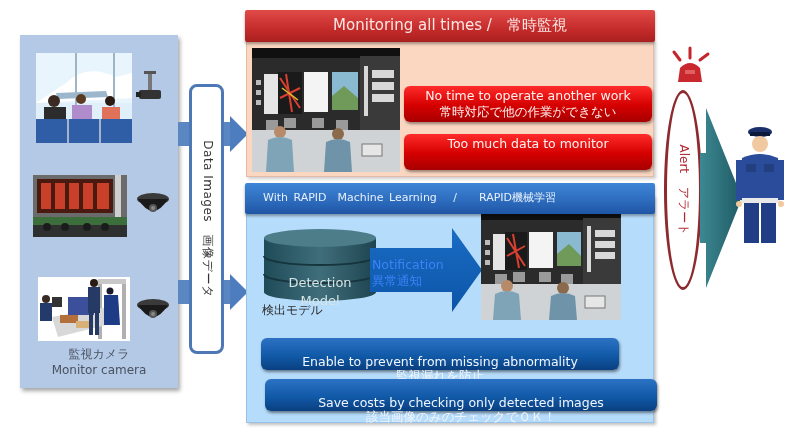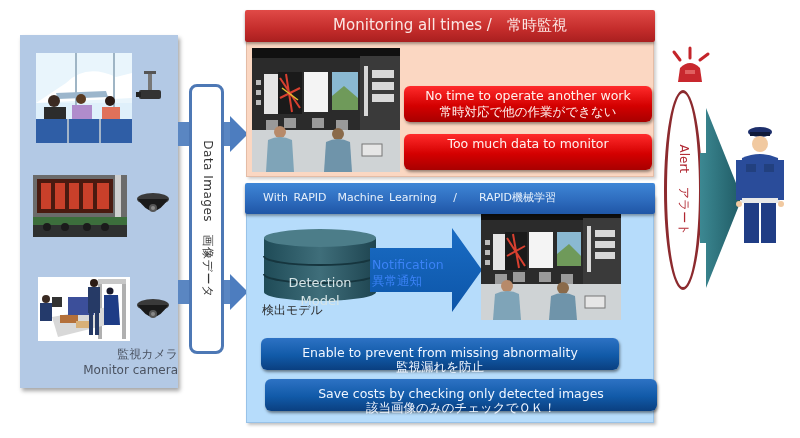--- a/index.html
+++ b/index.html
@@ -5,21 +5,21 @@
   * { box-sizing: border-box; margin: 0; padding: 0; }
   html, body { width: 800px; height: 438px; background: #ffffff; overflow: hidden; }
   body { position: relative; font-family: "DejaVu Sans", "Liberation Sans", sans-serif; }
 
   
   .cam-panel {
     position: absolute; left: 20px; top: 35px; width: 158px; height: 353px;
     background: #b3c9e5; box-shadow: 2px 3px 4px rgba(0,0,0,0.35);
   }
   .cam-photo { position: absolute; overflow: hidden; }
-  .cam-label { position: absolute; left: 0; width: 158px; text-align: right; color: #4a5260; font-size: 12px; line-height: 15px; }
+  .cam-label { position: absolute; left: 0; width: 158px; text-align: center; color: #4a5260; font-size: 12px; line-height: 15px; }
 
   
   .data-pill {
     position: absolute; left: 189px; top: 84px; width: 35px; height: 270px;
     background: #ffffff; border: 3px solid #4d78b5; border-radius: 8px; z-index: 3;
   }
   .data-pill-text {
     position: absolute; left: 50%; top: 50%;
     transform: translate(-50%,-50%) rotate(90deg);
     white-space: nowrap; font-size: 12px; color: #333; letter-spacing: 0.5px;
@@ -54,21 +54,21 @@
     position: absolute; left: 245px; top: 183px; width: 410px; height: 31px;
     background: linear-gradient(#3e86d6, #2e6cbe 55%, #1f56a6);
     border-radius: 2px; box-shadow: 0 2px 3px rgba(0,0,0,0.35);
     color: #e6f0fb; font-size: 11px; line-height: 30px; padding-left: 18px; z-index: 2;
     word-spacing: 2px; white-space: pre;
   }
   .blue-btn {
     position: absolute; height: 32px;
     background: linear-gradient(#2d72c4, #115aa8 55%, #0a3f80);
     border-radius: 6px; box-shadow: 1px 2px 3px rgba(0,0,0,0.45);
-    color: #f0f6ff; font-size: 12.5px; text-align: center; line-height: 14px; padding-top: 8px;
+    color: #f0f6ff; font-size: 12.5px; text-align: center; line-height: 14px; padding-top: 17px;
   }
 
   .cylinder { position: absolute; left: 262px; top: 228px; width: 116px; height: 74px; }
   .cyl-text { position: absolute; left: 262px; top: 258px; width: 116px; text-align: center; color: #d6e4e6; font-size: 13px; line-height: 18px; z-index: 2; margin-top: 16px; }
   .cyl-caption { position: absolute; left: 262px; top: 302px; width: 116px; text-align: left; color: #2a2a2a; font-size: 12px; }
 
   .notif-arrow { position: absolute; left: 370px; top: 228px; width: 112px; height: 84px; }
   .notif-text { position: absolute; left: 372px; top: 257px; width: 84px; text-align: left; color: #3b82f6; font-size: 12.5px; line-height: 16px; z-index: 2; }
 
   .control-room { position: absolute; overflow: hidden; background: #2a2a2a; }

